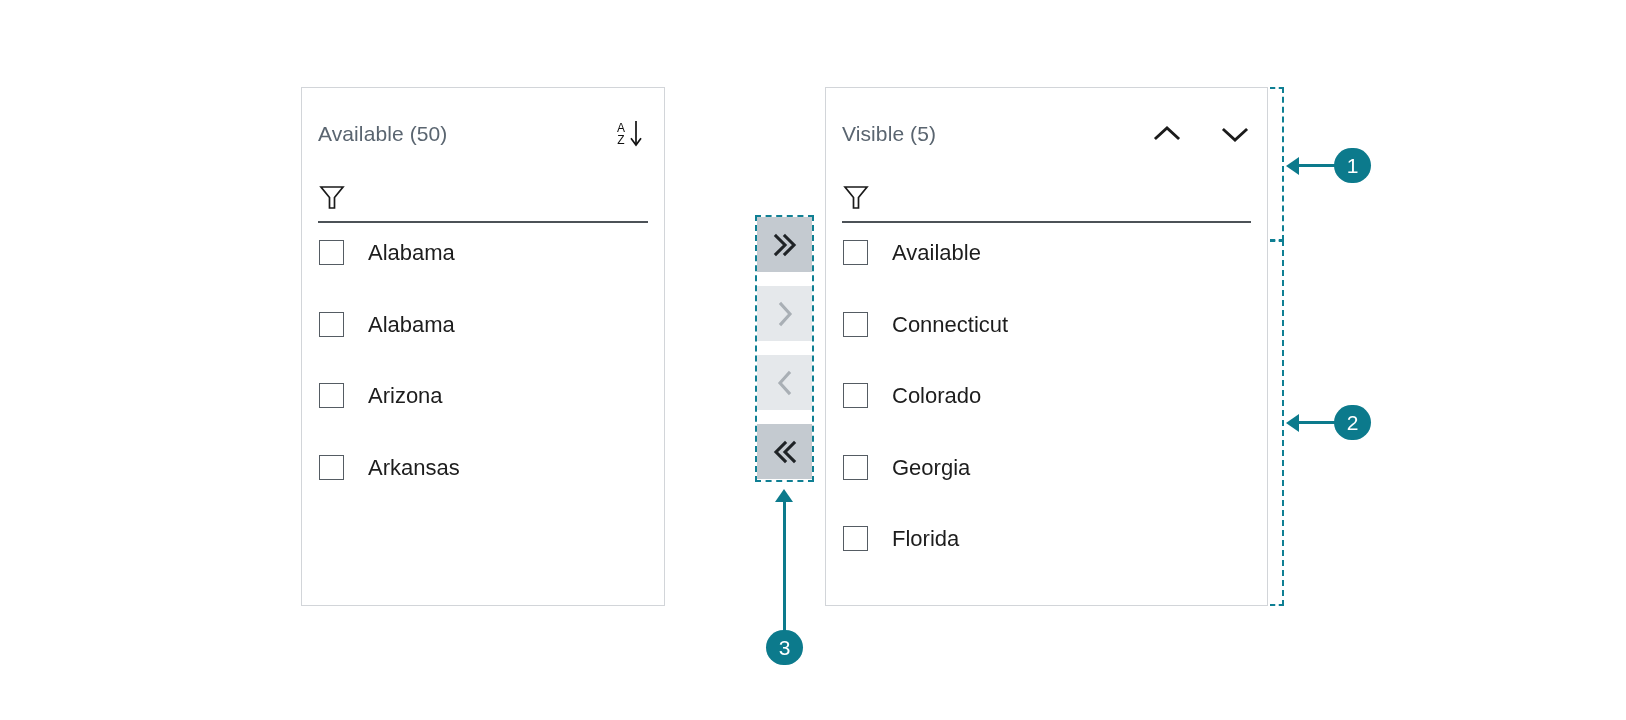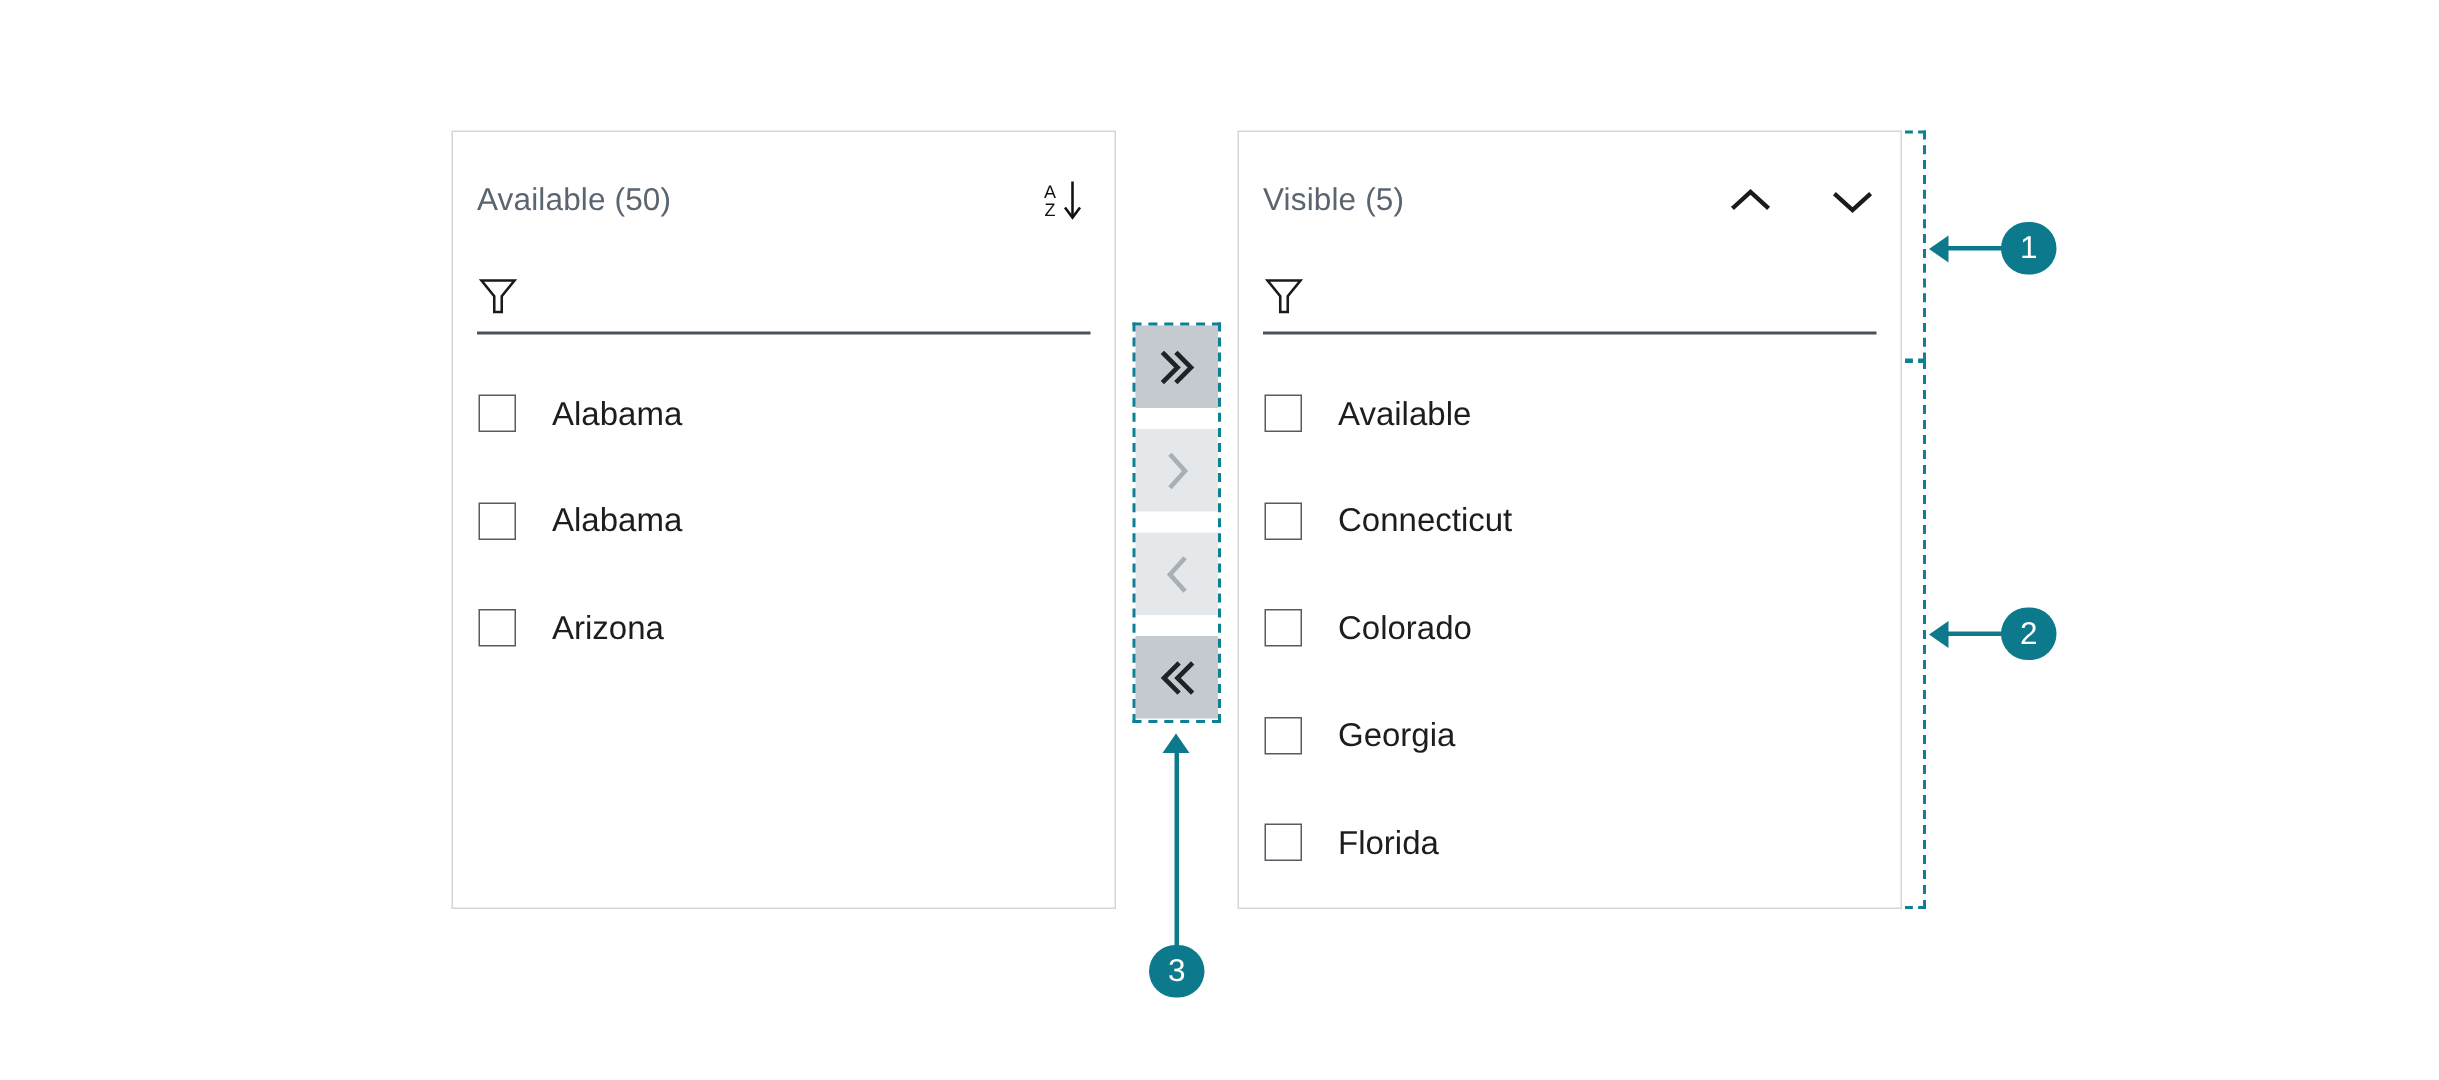--- a/index.html
+++ b/index.html
@@ -13,21 +13,21 @@
   }
   .stage{position:absolute;left:0;top:0;width:1626px;height:720px;}
 
   
   .panel{
     position:absolute;
     border:1px solid #d2d5d9;
     background:#ffffff;
     box-sizing:border-box;
   }
-  #panel-available{left:301px;top:87px;width:443px;height:519px;}
+  #panel-available{left:301px;top:87px;width:364px;height:519px;}
   #panel-visible{left:825px;top:87px;width:443px;height:519px;padding-left:43px;}
 
   .panel-header{
     position:absolute;left:0;top:0;right:0;height:92px;
   }
   .panel-title{
     position:absolute;left:16px;top:34px;
     font-size:21px;color:#5a6570;letter-spacing:.1px;
     white-space:nowrap;
   }
@@ -70,21 +70,21 @@
   .filter-input::placeholder{color:#9aa0a6;}
 
   
   .list{
     position:absolute;left:0;right:0;top:152px;bottom:0;
     overflow:hidden;
   }
   .list-item{
     position:relative;
     height:71.5px;
-    display:flex;align-items:center;
+    display:flex;align-items:flex-start;
     padding-left:17px;
     cursor:pointer;
   }
   .cbx{
     width:25px;height:25px;
     border:1.6px solid #555c63;
     box-sizing:border-box;
     background:#fff;
     flex:0 0 auto;
   }
@@ -187,20 +187,24 @@
           <span class="cbx"></span>
           <span class="item-label">Alabama</span>
         </div>
         <div class="list-item">
           <span class="cbx"></span>
           <span class="item-label">Alabama</span>
         </div>
         <div class="list-item">
           <span class="cbx"></span>
           <span class="item-label">Arizona</span>
+        </div>
+        <div class="list-item">
+          <span class="cbx"></span>
+          <span class="item-label">Arkansas</span>
         </div>
       </div>
   </div>
 
   <div class="panel" id="panel-visible">
 
     <div class="panel-header">
       <div class="panel-title">Visible (5)</div>
 
       <div class="header-actions" style="right:10px;">

